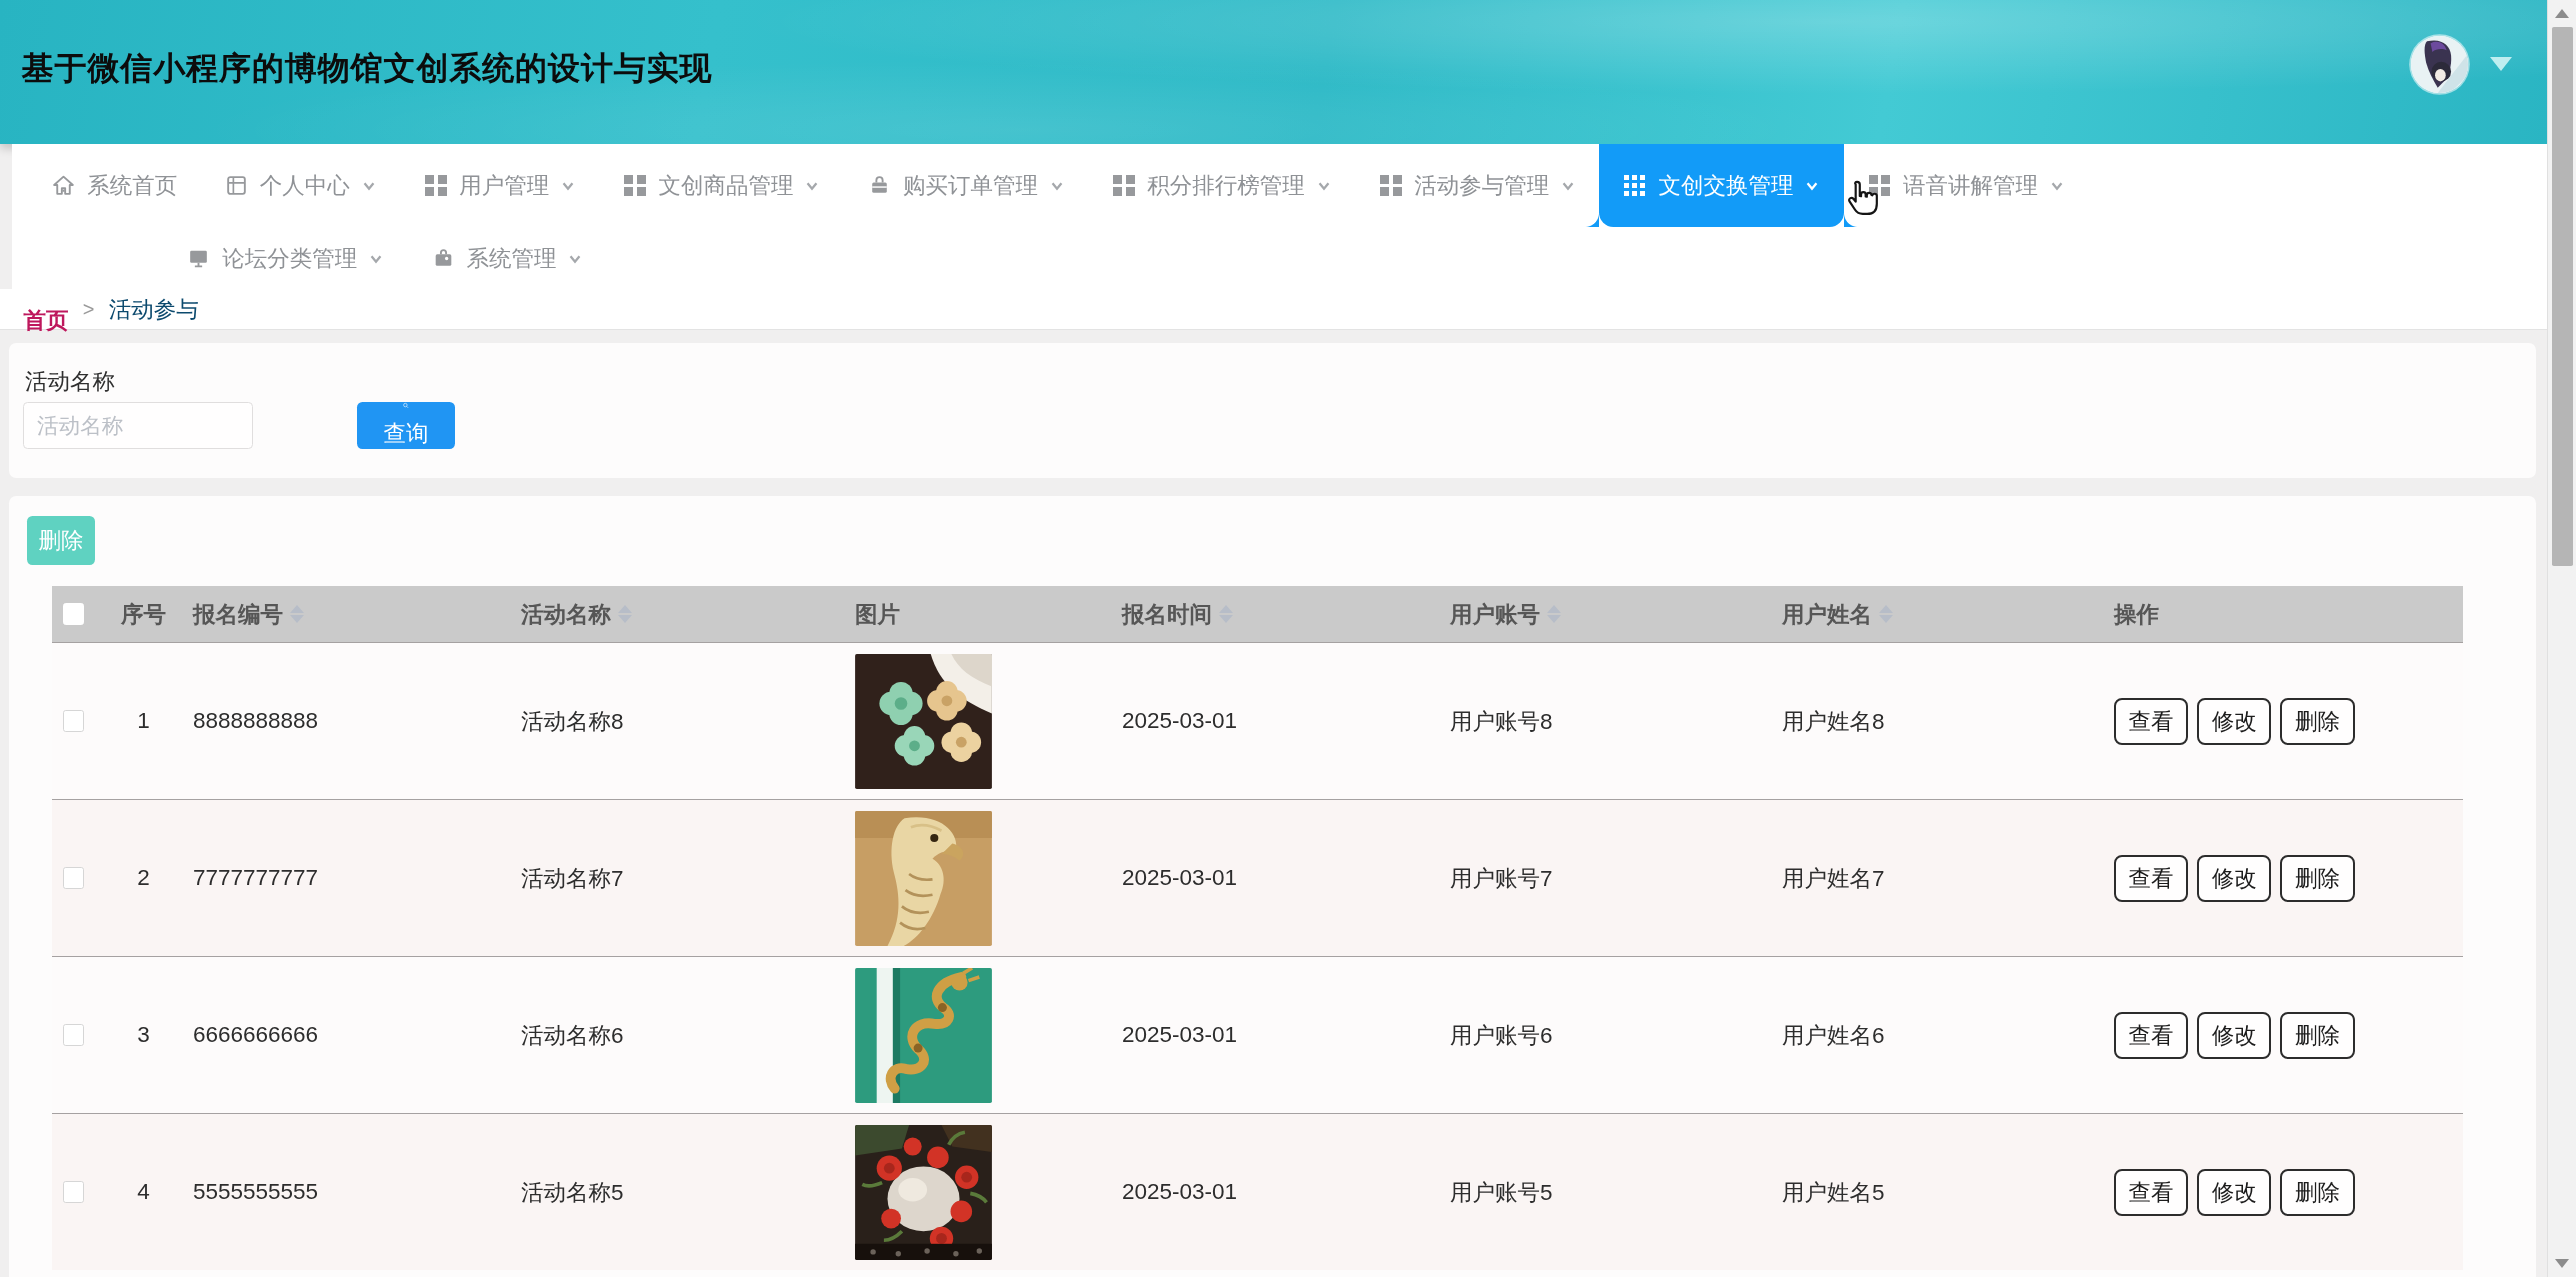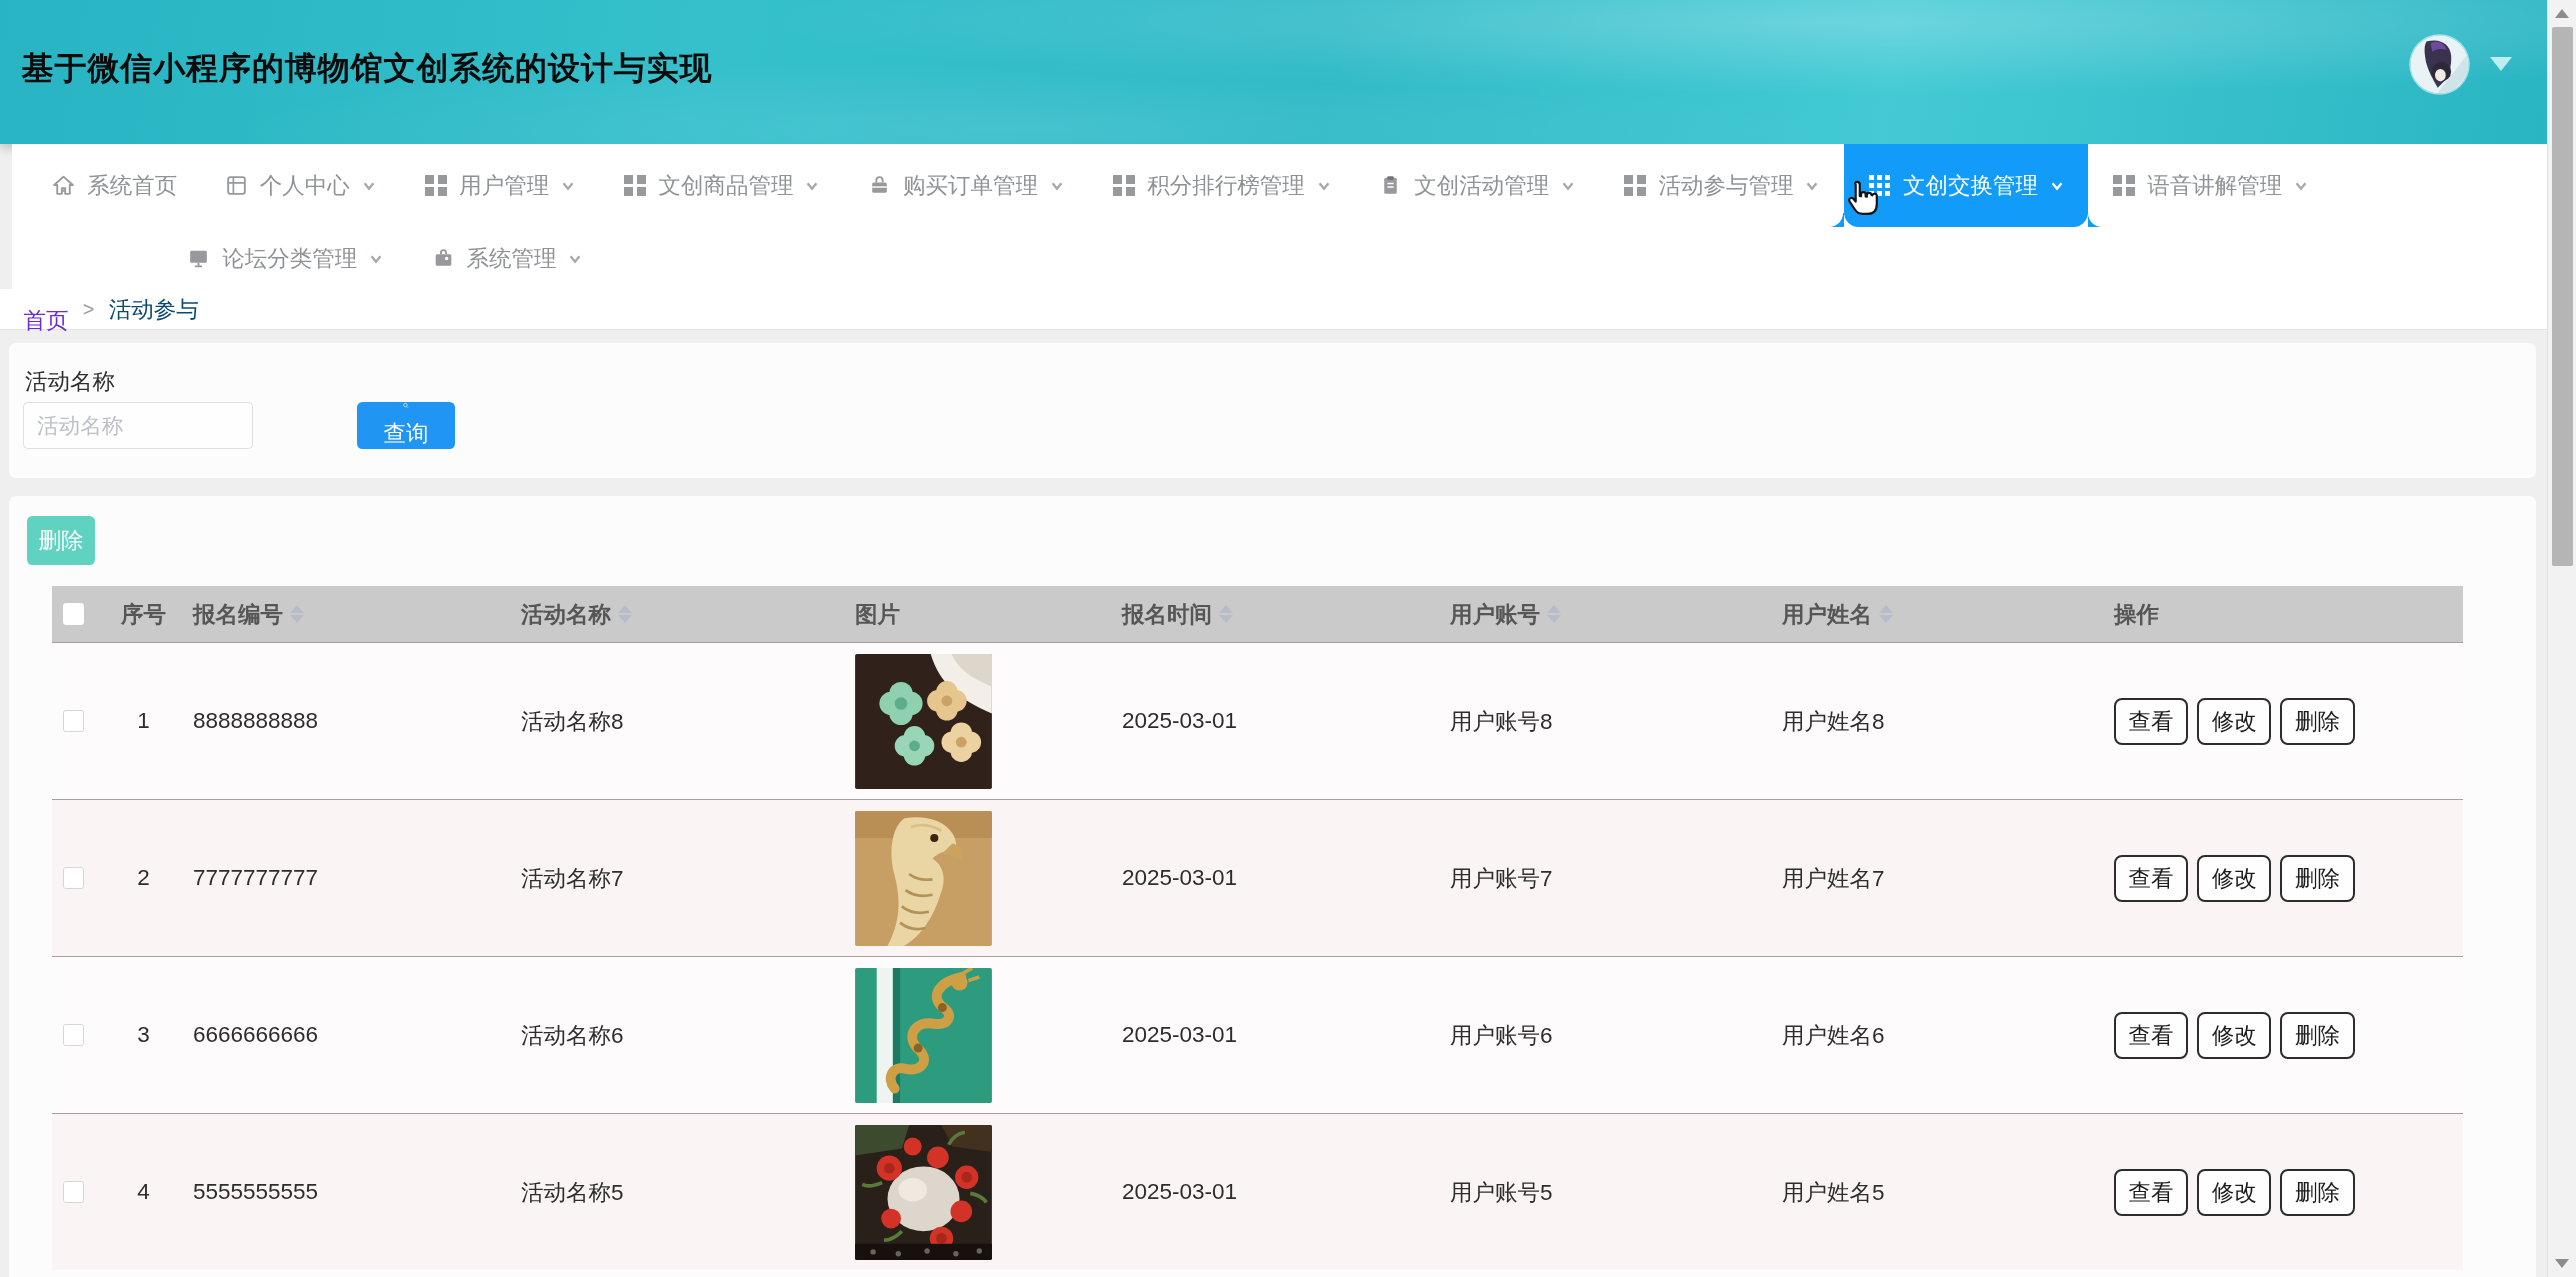--- a/index.html
+++ b/index.html
@@ -31,21 +31,21 @@
     background:radial-gradient(circle at 0 0, transparent 13.5px, #129bf8 14.4px);}
   .nav-item.active::after{content:"";position:absolute;right:-14.4px;bottom:0;width:14.4px;height:14.4px;
     background:radial-gradient(circle at 100% 0, transparent 13.5px, #129bf8 14.4px);}
   .nico{width:25px;height:25px;display:inline-flex;align-items:center;justify-content:center;flex:0 0 auto;}
   .nico svg{width:25px;height:25px;}
   .ico-grid{width:21.6px;height:21.6px;background-image:linear-gradient(#97999c,#97999c),linear-gradient(#97999c,#97999c),linear-gradient(#97999c,#97999c),linear-gradient(#97999c,#97999c);background-size:9px 9px;background-position:0 0,12.6px 0,0 12.6px,12.6px 12.6px;background-repeat:no-repeat;}
   .ico-grid9{width:21.6px;height:21.6px;background-image:linear-gradient(#fff,#fff),linear-gradient(#fff,#fff),linear-gradient(#fff,#fff),linear-gradient(#fff,#fff),linear-gradient(#fff,#fff),linear-gradient(#fff,#fff),linear-gradient(#fff,#fff),linear-gradient(#fff,#fff),linear-gradient(#fff,#fff);background-size:5.4px 5.4px;background-position:0 0,8px 0,16px 0,0 8px,8px 8px,16px 8px,0 16px,8px 16px,16px 16px;background-repeat:no-repeat;}
 
   
   .breadcrumb{position:absolute;left:0;top:289px;width:2547px;height:41px;background:#fff;border-bottom:1.8px solid #e3e3e3;display:flex;align-items:center;gap:14.4px;padding-left:23.4px;font-size:22.5px;}
-  .bc-home{color:#6d28d9;font-weight:normal;margin-top:23px;}
+  .bc-home{color:#be185d;font-weight:bold;margin-top:23px;}
   .bc-sep{color:#9a9a9a;font-size:20px;}
   .bc-cur{color:#0c4a6e;}
 
   
   .card{position:absolute;left:9px;width:2527px;background:#fdfcfc;border-radius:7.2px;}
   .search-card{top:343px;height:135px;}
   .s-label{position:absolute;left:16px;top:23.4px;font-size:22.5px;color:#2f2f2f;}
   .s-input{position:absolute;left:14.4px;top:59px;width:230px;height:47px;border:1.8px solid #e0dede;border-radius:4.5px;background:#fffefe;font-size:21.6px;padding:0 12.6px;color:#333;font-family:inherit;}
   .s-input::placeholder{color:#bcc0c7;}
   .s-btn{position:absolute;left:348px;top:59px;width:98px;height:47px;background:#2095f3;border:none;border-radius:5.4px;color:#fff;font-size:22.5px;display:flex;align-items:center;justify-content:center;gap:9px;cursor:pointer;font-family:inherit;flex-direction:column;}
@@ -170,33 +170,20 @@
     <div class="nav-item">
       <span class="nico">
           <span class="ico-grid"></span>
         </span>
       <span class="lbl">积分排行榜管理</span>
       <svg class="chev" viewBox="0 0 18 18">
           <polyline points="4,6 9,12 14,6"></polyline>
         </svg>
     </div>
 
-    <div class="nav-item">
-      <span class="nico">
-          <svg viewBox="0 0 24 24">
-            <rect x="6" y="4.5" width="12" height="15.5" rx="1.5" fill="#97999c"></rect>
-            <rect x="9" y="3" width="6" height="3.4" rx="1" fill="#6f7276"></rect>
-            <path d="M9 10 h6 M9 13.5 h6" stroke="#fff" stroke-width="1.5"></path>
-          </svg>
-        </span>
-      <span class="lbl">文创活动管理</span>
-      <svg class="chev" viewBox="0 0 18 18">
-          <polyline points="4,6 9,12 14,6"></polyline>
-        </svg>
-    </div>
 
     <div class="nav-item">
       <span class="nico">
           <span class="ico-grid"></span>
         </span>
       <span class="lbl">活动参与管理</span>
       <svg class="chev" viewBox="0 0 18 18">
           <polyline points="4,6 9,12 14,6"></polyline>
         </svg>
     </div>

